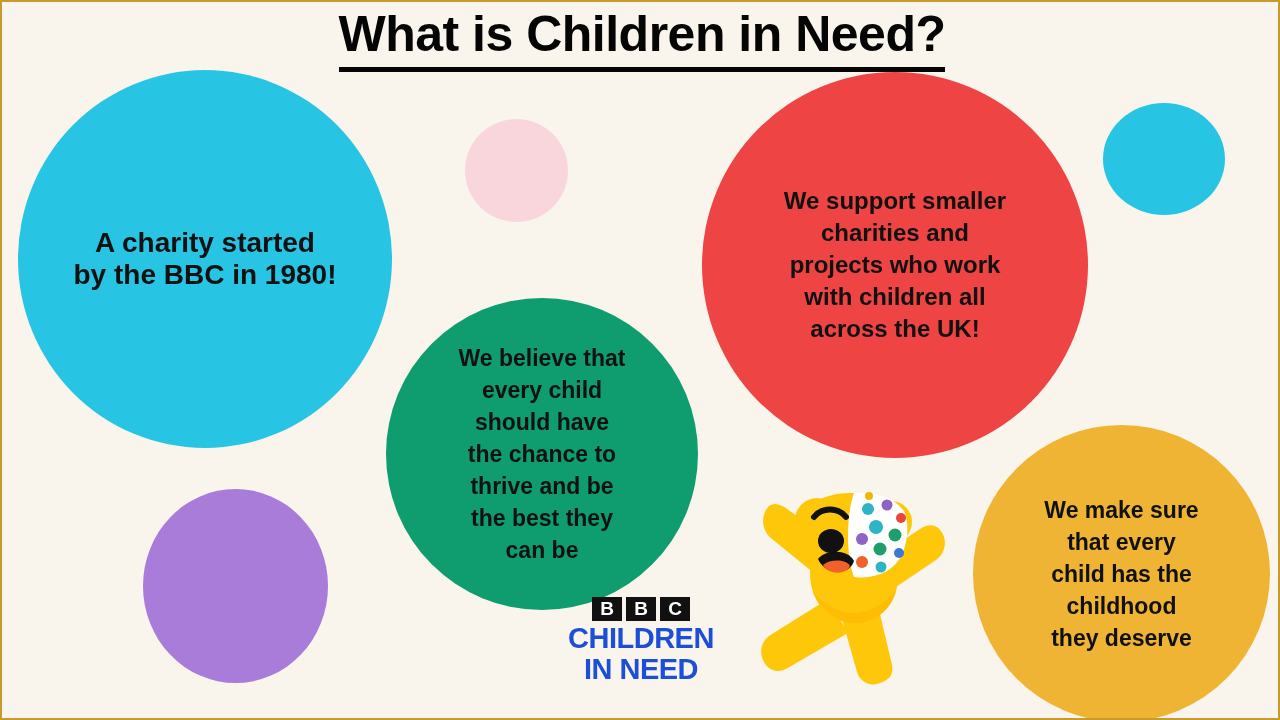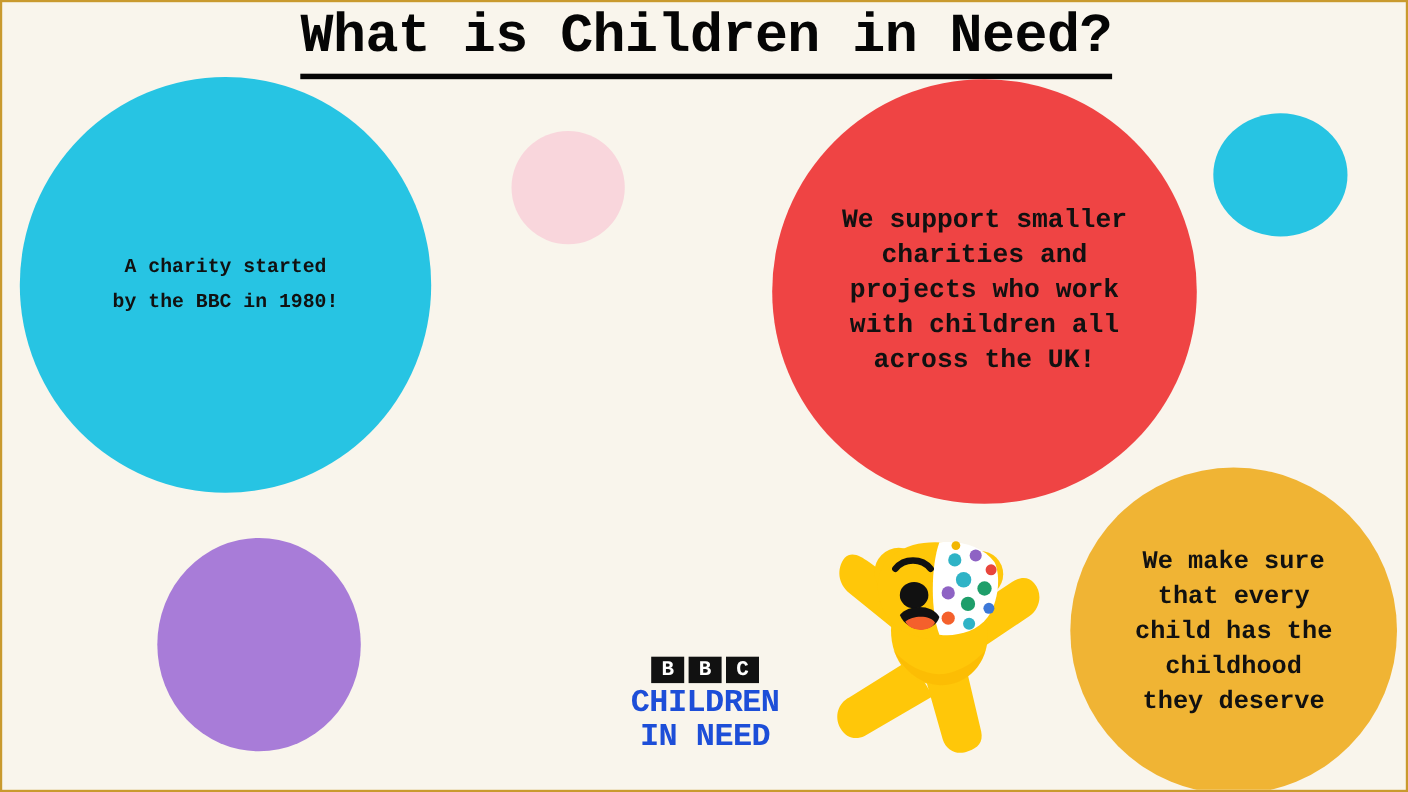--- a/index.html
+++ b/index.html
@@ -11,21 +11,20 @@
     font-family: "Liberation Sans", sans-serif;
   }
   #slide {
     position: relative;
     width: 1280px;
     height: 720px;
     background: #F9F5EC;
     overflow: hidden;
     box-sizing: border-box;
     border: 2px solid #C99A2E;
-    font-family: Liberation Mono, monospace;
   }
   .title {
     position: absolute;
     left: 0;
     top: 2px;
     width: 1280px;
     text-align: center;
     font-size: 50px;
     font-weight: bold;
     color: #050505;
@@ -50,21 +49,21 @@
   }
   .bubble .txt {
     white-space: pre-line;
     width: 100%;
     padding: 0 6px;
     box-sizing: border-box;
   }
 
   
   #b-cyan-lg { left: 16px;  top: 68px;  width: 374px; height: 378px; background: #27C4E3; }
-  #b-cyan-lg .txt { font-size: 18px; line-height: 32px; }
+  #b-cyan-lg .txt { font-size: 28px; line-height: 32px; }
 
   
   #b-pink-sm { left: 463px; top: 117px; width: 103px; height: 103px; background: #F9D6DC; }
 
   
   #b-pink-lg { left: 700px; top: 70px;  width: 386px; height: 386px; background: #ef4444; }
   #b-pink-lg .txt { font-size: 24px; line-height: 32px; }
 
   
   #b-cyan-sm { left: 1101px; top: 101px; width: 122px; height: 112px; background: #27C4E3; }
@@ -142,20 +141,29 @@
 charities and
 projects who work
 with children all
 across the UK!</div>
   </div>
 
   <div class="bubble" id="b-cyan-sm">
     <div class="txt"></div>
   </div>
 
+  <div class="bubble" id="b-green">
+    <div class="txt">We believe that
+every child
+should have
+the chance to
+thrive and be
+the best they
+can be</div>
+  </div>
 
   <div class="bubble" id="b-purple">
     <div class="txt"></div>
   </div>
 
   <div class="bubble" id="b-orange">
     <div class="txt">We make sure
 that every
 child has the
 childhood

